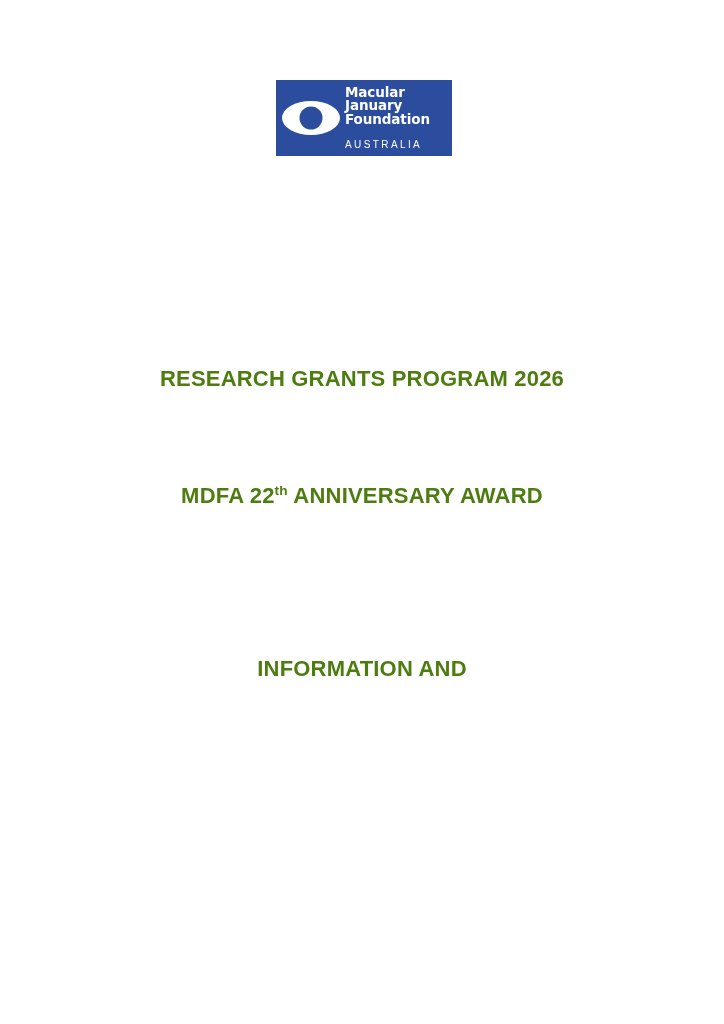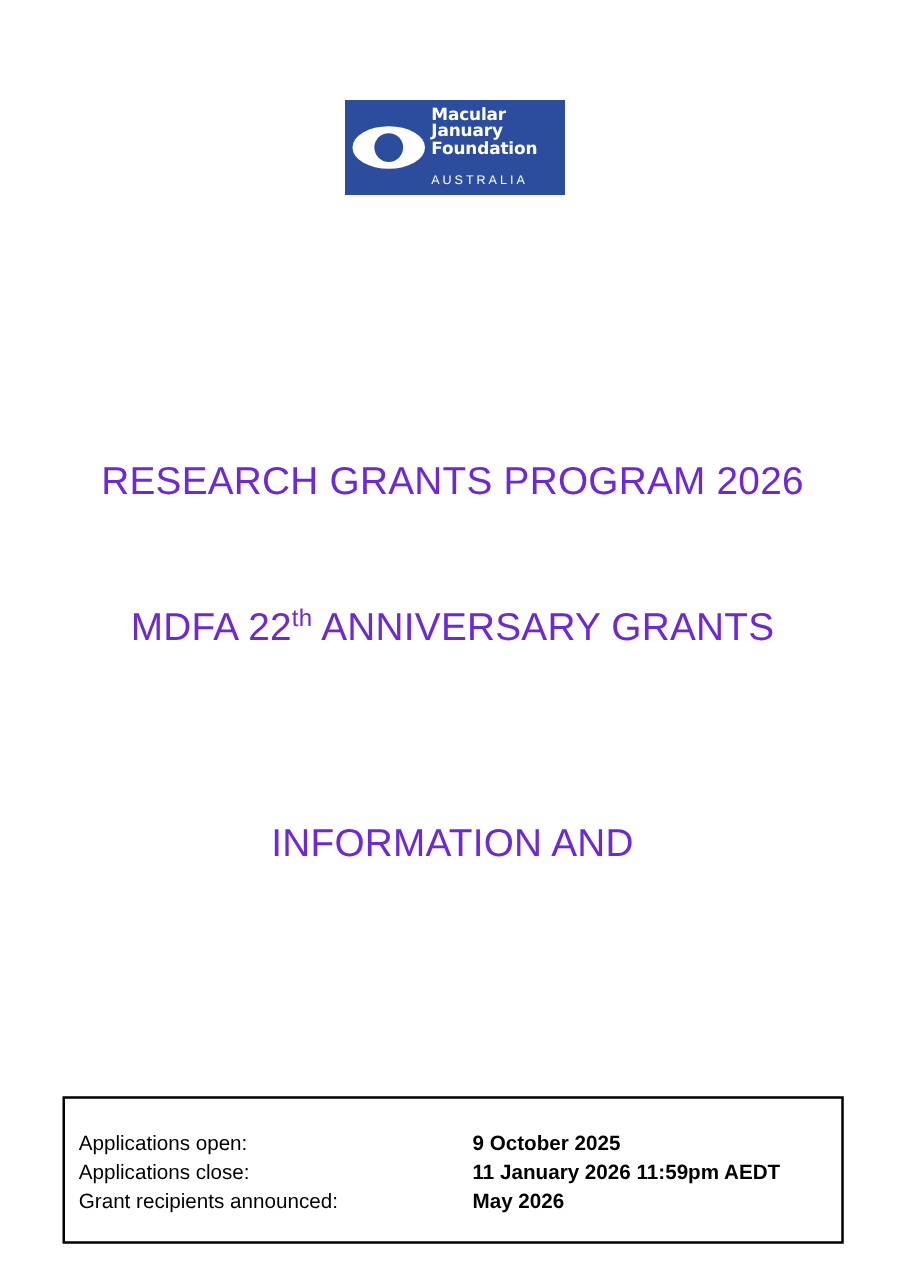--- a/index.html
+++ b/index.html
@@ -69,24 +69,24 @@
     margin-top: 14px;
     white-space: nowrap;
   }
 
   
   .heading {
     position: absolute;
     left: 0;
     width: 724px;
     text-align: center;
-    color: #6d28d9;
+    color: #4d7c0f;
     font-family: "Liberation Sans", sans-serif;
-    font-weight: normal;
-    font-size: 31px;
+    font-weight: bold;
+    font-size: 22px;
     letter-spacing: 0.2px;
     line-height: 1.22;
   }
   #title-program { top: 366px; }
   #title-award   { top: 483px; }
   #title-info    { top: 656px; }
 
   .sup {
     font-size: 0.62em;
     vertical-align: super;
@@ -140,38 +140,20 @@
     <div class="logo-words">
       <div class="lw">Macular</div>
       <div class="lw">January</div>
       <div class="lw">Foundation</div>
       <div class="lw-country">AUSTRALIA</div>
     </div>
   </div>
 
   <div class="heading" id="title-program">RESEARCH GRANTS PROGRAM 2026</div>
 
-  <div class="heading" id="title-award"><span>MDFA 22</span><span class="sup">th</span><span> ANNIVERSARY GRANTS</span></div>
+  <div class="heading" id="title-award"><span>MDFA 22</span><span class="sup">th</span><span> ANNIVERSARY AWARD</span></div>
 
   <div class="heading" id="title-info">
     <div>INFORMATION AND</div>
   </div>
 
-  <div class="dates-box">
-    <table class="dates-table">
-      <tbody>
-        <tr>
-          <td class="label">Applications open:</td>
-          <td class="value">9 October 2025</td>
-        </tr>
-        <tr>
-          <td class="label">Applications close:</td>
-          <td class="value">11 January 2026 11:59pm AEDT</td>
-        </tr>
-        <tr>
-          <td class="label">Grant recipients announced:</td>
-          <td class="value">May 2026</td>
-        </tr>
-      </tbody>
-    </table>
-  </div>
 
 </div>
 
 </body></html>

